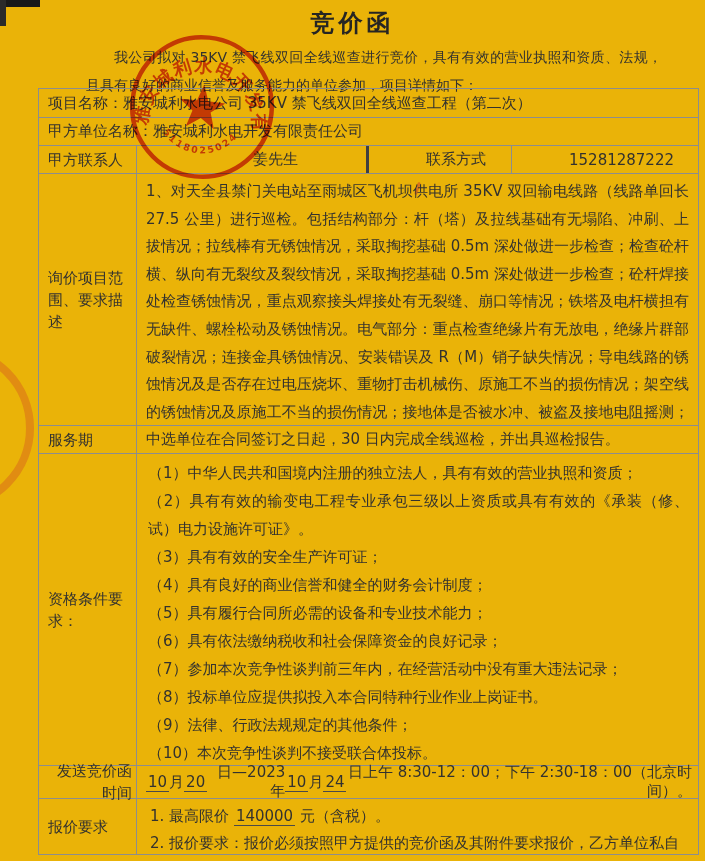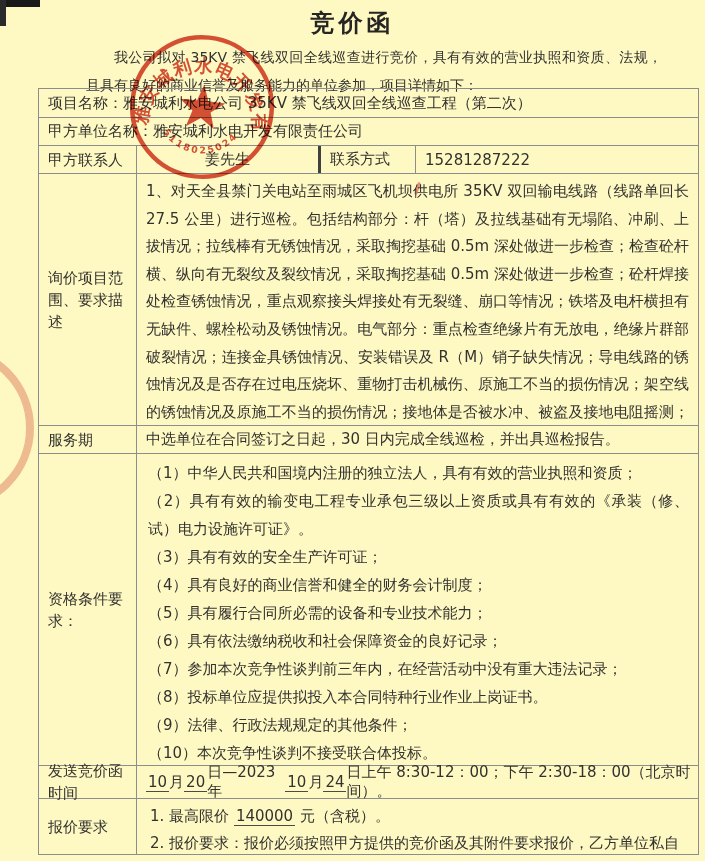--- a/index.html
+++ b/index.html
@@ -2,21 +2,21 @@
 <html><head>
 <meta charset="utf-8">
 <style>
   html,body{margin:0;padding:0;}
   body{
     width:705px;height:861px;overflow:hidden;position:relative;
     background:#fafaf8;
     font-family:"DejaVu Sans",sans-serif;
     color:#2e2d2b;
   }
-  .page{position:absolute;inset:0;background:#fef9c3;}
+  .page{position:absolute;inset:0;background:#eab308;}
   
   .corner-mark{position:absolute;left:0;top:0;width:40px;height:7px;background:#191919;}
   .corner-mark-v{position:absolute;left:0;top:0;width:6px;height:26px;background:#2a2a2a;}
   
   .bleed-arc{position:absolute;left:-132px;top:345px;width:150px;height:150px;border-radius:50%;
     border:8px solid rgba(205,60,40,.33);}
   .bleed-tick{position:absolute;left:416px;top:182px;width:3px;height:13px;background:rgba(205,60,40,.55);
     transform:rotate(18deg);border-radius:2px;}
 
   .doc-title{
@@ -35,32 +35,32 @@
   }
   .row{display:flex;box-sizing:border-box;border-top:1px solid #8d8d8d;}
   .row:first-child{border-top:none;}
   .cell{box-sizing:border-box;}
   .label-cell{
     width:98px;flex:0 0 98px;border-right:1px solid #8d8d8d;
     display:flex;align-items:center;padding:2px 4px 2px 9px;line-height:22px;
   }
   .full-cell{flex:1;display:flex;align-items:center;padding:2px 6px 2px 9px;}
   .r-single{height:28px;}
-  .r-contact{height:28px;}
+  .r-contact{height:28px;gap:48px;}
   .contact-name-cell{width:184px;flex:0 0 184px;border-right:3px solid #404040;
     display:flex;align-items:center;justify-content:center;}
   .contact-mode-cell{width:95px;flex:0 0 95px;border-right:1px solid #8d8d8d;
     display:flex;align-items:center;padding-left:9px;}
   .contact-phone-cell{flex:1;display:flex;align-items:center;padding-left:9px;}
   .r-scope{height:252px;}
   .scope-cell{flex:1;padding:4px 9px 0 9px;line-height:27.6px;text-align:justify;overflow:hidden;}
   .r-service{height:28px;text-align:right;}
   .r-qual{height:312px;}
   .qual-cell{flex:1;padding:5px 9px 0 11px;line-height:28px;text-align:justify;overflow:hidden;}
-  .r-time{height:33px;}
+  .r-time{height:33px;text-align:right;}
   .r-quote{height:56px;}
   .quote-cell{flex:1;padding:4px 9px 0 13px;line-height:27px;overflow:hidden;}
   .u{border-bottom:1px solid #4a4a48;padding:0 2px;}
 
   
   .stamp{
     position:absolute;left:127px;top:31px;width:150px;height:152px;
     opacity:.88;mix-blend-mode:multiply;transform:rotate(6deg);
     pointer-events:none;
   }

